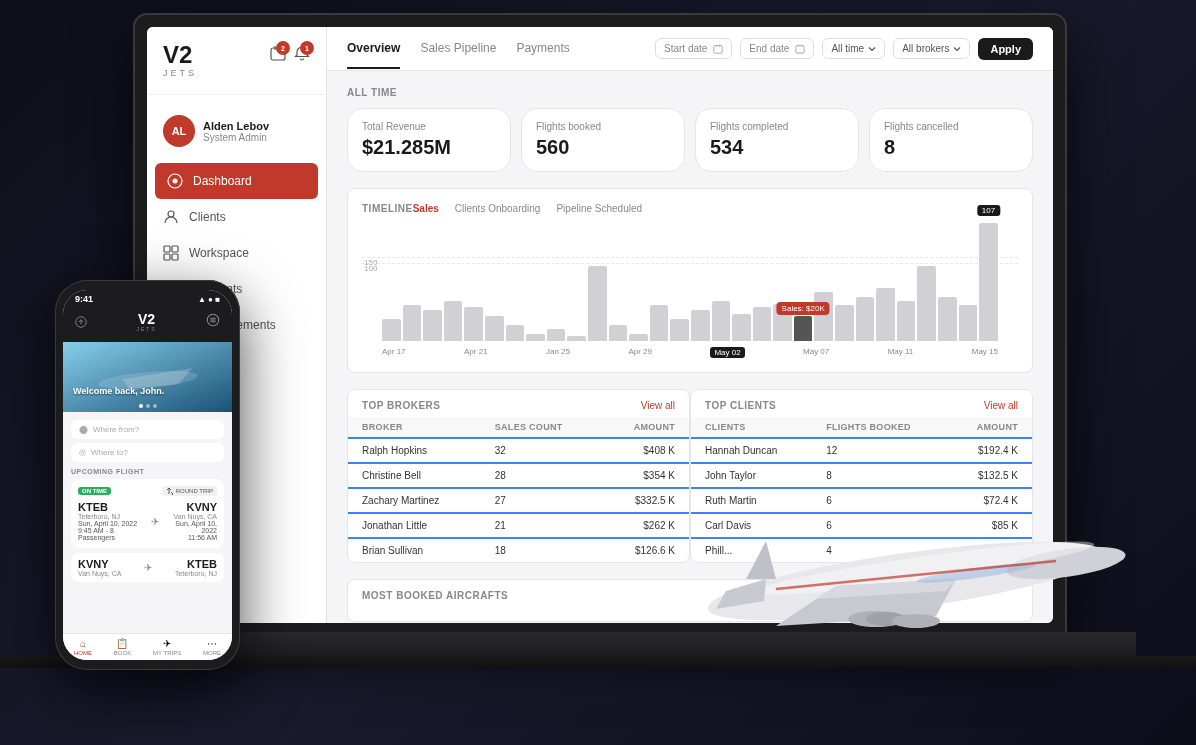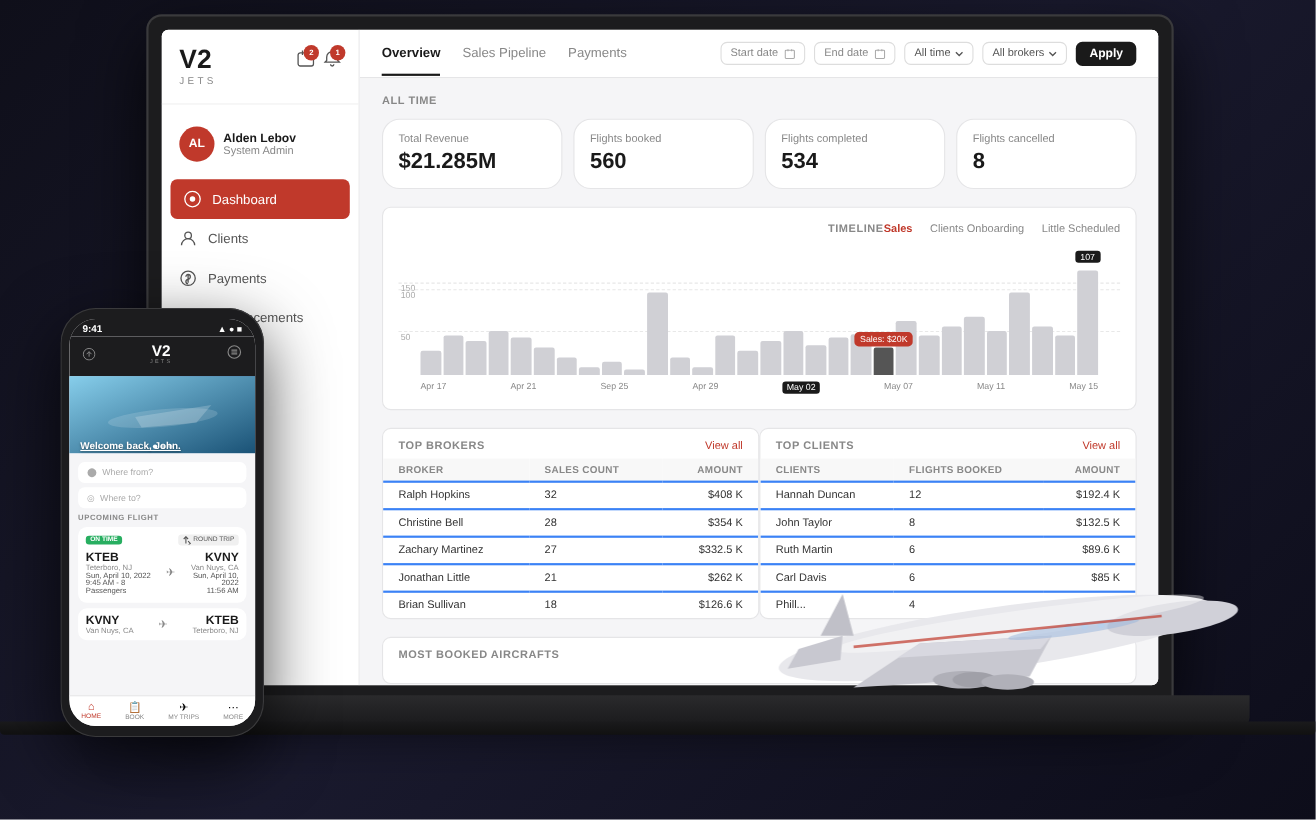--- a/index.html
+++ b/index.html
@@ -280,21 +280,21 @@
       background: #fff;
       border-radius: 8px;
       padding: 14px;
       border: 1px solid #e5e5e7;
       margin-bottom: 16px;
     }
 
     .timeline-header {
       display: flex;
       align-items: center;
-      justify-content: flex-end;
+      justify-content: flex-start;
       margin-bottom: 12px;
     }
 
     .timeline-tabs {
       display: flex;
       gap: 16px;
     }
 
     .timeline-tab {
       font-size: 10px;
@@ -441,27 +441,26 @@
 
     .phone-hero {
       height: 70px;
       background: linear-gradient(135deg, #87CEEB 0%, #4682B4 50%, #1E5F8C 100%);
       position: relative;
       overflow: hidden;
     }
 
     .phone-hero-text {
       position: absolute;
-      bottom: 2px;
+      bottom: 16px;
       left: 10px;
       font-size: 9px;
       font-weight: 600;
       color: white;
       text-shadow: 0 1px 2px rgba(0,0,0,0.5);
-      text-decoration: underline;
     }
 
     .phone-dots {
       position: absolute;
       bottom: 4px;
       left: 50%;
       transform: translateX(-50%);
       display: flex;
       gap: 3px;
     }
@@ -685,20 +684,29 @@
         </div>
 
         <div class="nav-item">
           <svg class="nav-icon" viewBox="0 0 16 16" fill="none">
             <circle cx="8" cy="5" r="3" stroke="#555" stroke-width="1.2"></circle>
             <path d="M2 14c0-3.3 2.7-6 6-6s6 2.7 6 6" stroke="#555" stroke-width="1.2"></path>
           </svg>
           <span>Clients</span>
         </div>
 
+        <div class="nav-item">
+          <svg class="nav-icon" viewBox="0 0 16 16" fill="none">
+            <rect x="1" y="1" width="6" height="6" rx="1" stroke="#555" stroke-width="1.2"></rect>
+            <rect x="9" y="1" width="6" height="6" rx="1" stroke="#555" stroke-width="1.2"></rect>
+            <rect x="1" y="9" width="6" height="6" rx="1" stroke="#555" stroke-width="1.2"></rect>
+            <rect x="9" y="9" width="6" height="6" rx="1" stroke="#555" stroke-width="1.2"></rect>
+          </svg>
+          <span>Workspace</span>
+        </div>
 
         <div class="nav-item">
           <svg class="nav-icon" viewBox="0 0 16 16" fill="none">
             <circle cx="8" cy="8" r="6.5" stroke="#555" stroke-width="1.2"></circle>
             <path d="M8 4v8M6 6.5c0-1.1.9-2 2-2s2 .9 2 2S9.1 9 8 9s-2 .9-2 2 .9 2 2 2" stroke="#555" stroke-width="1.2"></path>
           </svg>
           <span>Payments</span>
         </div>
 
         <div class="nav-item">
@@ -772,31 +780,30 @@
               <div class="stat-value">8</div>
             </div>
           </div>
 
           <div class="timeline-section">
             <div class="timeline-header">
               <div class="section-title" style="margin-bottom:0">TIMELINE</div>
               <div class="timeline-tabs">
                 <span class="timeline-tab active">Sales</span>
                 <span class="timeline-tab">Clients Onboarding</span>
-                <span class="timeline-tab">Little Scheduled</span>
+                <span class="timeline-tab">Pipeline Scheduled</span>
               </div>
             </div>
 
             <div class="chart-wrapper">
               <div style="position:relative;">
 
                 <div style="position:absolute; top:0; left:0; right:0; bottom:20px; pointer-events:none;">
                   <div style="position:absolute; top:0; left:0; right:0; border-top:1px dashed #e8e8e8; font-size:8px; color:#aaa; padding-left:2px;margin-top:31px;">150</div>
                   <div style="position:absolute; top:33%; left:0; right:0; border-top:1px dashed #e8e8e8; font-size:8px; color:#aaa; padding-left:2px;">100</div>
-                  <div style="position:absolute; top:67%; left:0; right:0; border-top:1px dashed #e8e8e8; font-size:8px; color:#aaa; padding-left:2px;">50</div>
                 </div>
 
                 <div style="display:flex; align-items:flex-end; height:115px; gap:2px; padding:8px 20px 0 20px; position:relative;">
 
                   <div id="chart-bars-container" style="display:flex; align-items:flex-end; height:100px; gap:2px; flex:1; position:relative;">
                       <div style="flex: 1 1 0%; height: 22px; background: rgb(208, 208, 213); border-radius: 2px 2px 0px 0px; min-height: 3px; position: relative;"></div>
                       <div style="flex: 1 1 0%; height: 36px; background: rgb(208, 208, 213); border-radius: 2px 2px 0px 0px; min-height: 3px; position: relative;"></div>
                       <div style="flex: 1 1 0%; height: 31px; background: rgb(208, 208, 213); border-radius: 2px 2px 0px 0px; min-height: 3px; position: relative;"></div>
                       <div style="flex: 1 1 0%; height: 40px; background: rgb(208, 208, 213); border-radius: 2px 2px 0px 0px; min-height: 3px; position: relative;"></div>
                       <div style="flex: 1 1 0%; height: 34px; background: rgb(208, 208, 213); border-radius: 2px 2px 0px 0px; min-height: 3px; position: relative;"></div>
@@ -819,30 +826,30 @@
                         <div style="position: absolute; bottom: 105%; left: 50%; transform: translateX(-50%); background: rgb(192, 57, 43); color: white; font-size: 8px; padding: 2px 5px; border-radius: 4px; white-space: nowrap; z-index: 10;">Sales: $20K</div>
                       </div>
                       <div style="flex: 1 1 0%; height: 49px; background: rgb(208, 208, 213); border-radius: 2px 2px 0px 0px; min-height: 3px; position: relative;"></div>
                       <div style="flex: 1 1 0%; height: 36px; background: rgb(208, 208, 213); border-radius: 2px 2px 0px 0px; min-height: 3px; position: relative;"></div>
                       <div style="flex: 1 1 0%; height: 44px; background: rgb(208, 208, 213); border-radius: 2px 2px 0px 0px; min-height: 3px; position: relative;"></div>
                       <div style="flex: 1 1 0%; height: 53px; background: rgb(208, 208, 213); border-radius: 2px 2px 0px 0px; min-height: 3px; position: relative;"></div>
                       <div style="flex: 1 1 0%; height: 40px; background: rgb(208, 208, 213); border-radius: 2px 2px 0px 0px; min-height: 3px; position: relative;"></div>
                       <div style="flex: 1 1 0%; height: 75px; background: rgb(208, 208, 213); border-radius: 2px 2px 0px 0px; min-height: 3px; position: relative;"></div>
                       <div style="flex: 1 1 0%; height: 44px; background: rgb(208, 208, 213); border-radius: 2px 2px 0px 0px; min-height: 3px; position: relative;"></div>
                       <div style="flex: 1 1 0%; height: 36px; background: rgb(208, 208, 213); border-radius: 2px 2px 0px 0px; min-height: 3px; position: relative;"></div>
-                      <div style="flex: 1 1 0%; height: 95px; background: rgb(208, 208, 213); border-radius: 2px 2px 0px 0px; min-height: 3px; position: relative;">
+                      <div style="flex: 1 1 0%; height: 118px; background: rgb(208, 208, 213); border-radius: 2px 2px 0px 0px; min-height: 3px; position: relative;">
                         <div style="position: absolute; top: -18px; left: 50%; transform: translateX(-50%); background: rgb(26, 26, 26); color: white; font-size: 8px; padding: 1px 5px; border-radius: 3px; white-space: nowrap;">107</div>
                       </div>
                     </div>
                 </div>
 
                 <div style="display:flex; justify-content:space-between; padding:4px 20px 0; font-size:8px; color:#888; margin-top:2px;">
                   <span>Apr 17</span>
                   <span>Apr 21</span>
-                  <span>Sep 25</span>
+                  <span>Jan 25</span>
                   <span>Apr 29</span>
                   <span style="background:#1a1a1a; color:white; padding:1px 4px; border-radius:3px;">May 02</span>
                   <span>May 07</span>
                   <span>May 11</span>
                   <span>May 15</span>
                 </div>
               </div>
             </div>
           </div>
 
@@ -911,21 +918,21 @@
         <td>$192.4 K</td>
       </tr>
                     <tr>
         <td>John Taylor</td>
         <td>8</td>
         <td>$132.5 K</td>
       </tr>
                     <tr>
         <td>Ruth Martin</td>
         <td>6</td>
-        <td>$89.6 K</td>
+        <td>$72.4 K</td>
       </tr>
                     <tr>
         <td>Carl Davis</td>
         <td>6</td>
         <td>$85 K</td>
       </tr>
                     <tr>
         <td>Phill...</td>
         <td>4</td>
         <td>$72 K</td>

